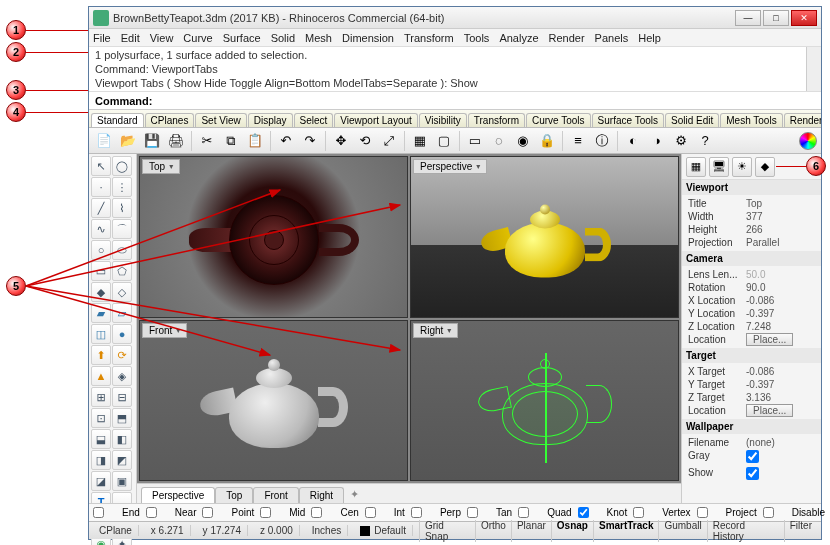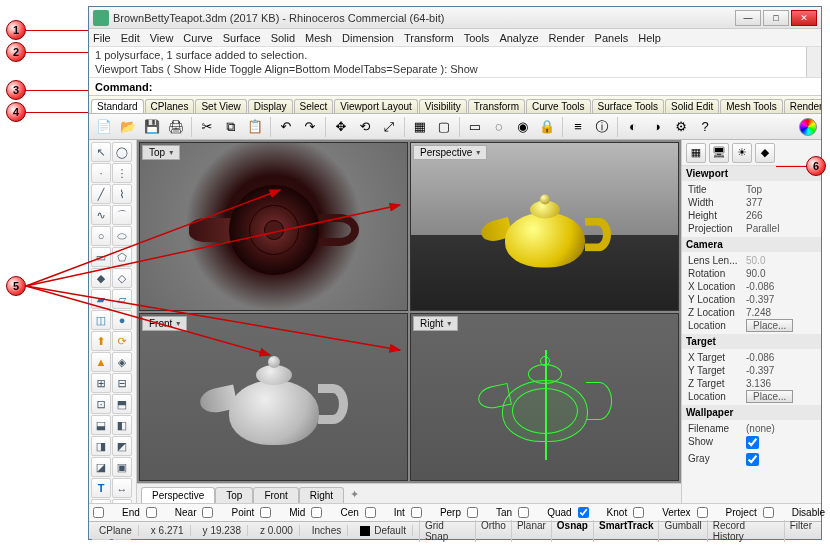--- a/index.html
+++ b/index.html
@@ -162,20 +162,21 @@
     <span>Transform</span>
     <span>Tools</span>
     <span>Analyze</span>
     <span>Render</span>
     <span>Panels</span>
     <span>Help</span>
   </div>
 
   <div class="cmdhist">
     <div>1 polysurface, 1 surface added to selection.</div>
+    <div>Command: ViewportTabs</div>
     <div>Viewport Tabs ( Show  Hide  Toggle  Align=Bottom  ModelTabs=Separate ): Show</div>
     <div class="scroll"></div>
   </div>
 
   <div class="cmdline">
     <span class="lbl">Command:</span>
     <input type="text" value="" style="">
   </div>
 
   <div class="tabgroups">
@@ -400,25 +401,25 @@
             <span class="v"><span class="btn">Place...</span></span>
           </div>
       </div>
       <div class="shead">Wallpaper</div>
       <div class="section">
         <div class="row">
             <span class="k">Filename</span>
             <span class="v">(none)</span>
           </div>
         <div class="row">
+            <span class="k">Gray</span>
+            <span class="v"><input type="checkbox" checked="" style=""></span>
+          </div>
+        <div class="row">
             <span class="k">Show</span>
-            <span class="v"><input type="checkbox" checked="" style=""></span>
-          </div>
-        <div class="row">
-            <span class="k">Gray</span>
             <span class="v"><input type="checkbox" checked="" style=""></span>
           </div>
       </div>
     </div>
   </div>
 
   <div class="osnapbar" id="osnapbar">
       <label>
         <input type="checkbox" style="">
         <span>End</span>
@@ -469,21 +470,21 @@
       </label>
       <label>
         <input type="checkbox" style="">
         <span>Disable</span>
       </label>
     </div>
 
   <div class="statusbar">
     <span class="cell">CPlane</span>
     <span class="cell">x 6.271</span>
-    <span class="cell">y 19.238</span>
+    <span class="cell">y 17.274</span>
     <span class="cell">z 0.000</span>
     <span class="cell">Inches</span>
     <span class="cell" style="display:flex;align-items:center;gap:4px">
         <span style="width:10px;height:10px;background:#000;display:inline-block"></span>
         <span>Default</span>
       </span>
     <div class="toggles" id="statustoggles">
         <span>Grid Snap</span>
         <span>Ortho</span>
         <span>Planar</span>

